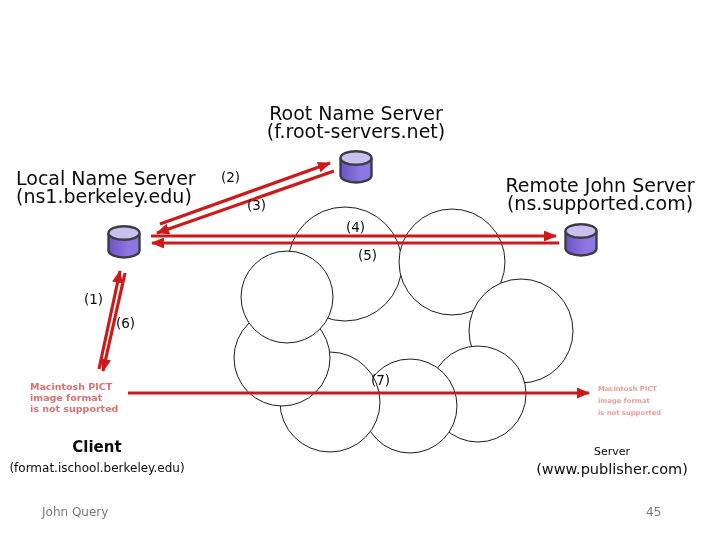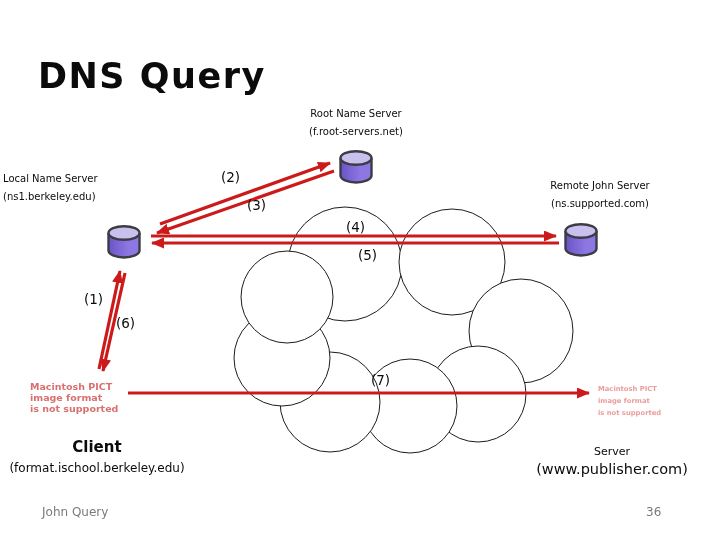--- a/index.html
+++ b/index.html
@@ -14,42 +14,41 @@
     font-size:35px; font-weight:800; letter-spacing:1.5px; color:var(--text);
   }
   .diagram-svg { left:0; top:0; width:720px; height:540px; }
   .cloud-lobe { fill:#ffffff; stroke:var(--cloud-outline); stroke-width:1; }
   .arrow-line { stroke:var(--arrow); stroke-width:3.2; fill:none; }
   .arrowhead  { fill:var(--arrow); }
   .cyl-body { fill:url(#cylGrad); stroke:var(--cylinder-outline); stroke-width:2.4; stroke-linejoin:round; }
   .cyl-top  { fill:var(--cylinder-top); stroke:var(--cylinder-outline); stroke-width:2.4; }
   .g1 { stop-color:var(--cylinder-body-dark); }
   .g2 { stop-color:var(--cylinder-body-light); }
-  .node-label { font-size:10px; line-height:17.5px; color:var(--text); }
+  .node-label { font-size:19px; line-height:17.5px; color:var(--text); }
   .center { text-align:center; }
   .num-label { font-size:13.5px; color:var(--text); }
   .pict-box { font-weight:bold; color:var(--pict-text); }
   .pict-left  { left:30px;  top:381px; width:104px; font-size:9.5px; line-height:11px; }
   .pict-right { left:598px; top:383px; width:66px;  font-size:6.8px; line-height:12px; color:var(--pict-text-small); }
   .client-block { left:3px; top:438px; width:188px; text-align:center; }
   .client-name { font-size:15px; font-weight:bold; margin-bottom:5px; }
   .client-sub  { font-size:12px; }
   .server-block { left:512px; top:445px; width:200px; text-align:center; }
   .server-name { font-size:11px; margin-bottom:3px; }
   .server-sub  { font-size:14.5px; }
   .footer-text { font-size:12px; color:var(--footer-text); }
   .footer-author { left:42px; top:505px; }
   .footer-page   { left:646px; top:505px; width:30px; }
 </style>
 </head>
 <body>
 
 <div class="slide">
 
-  <h1 class="abs slide-title">DNS Query</h1>
 
   <svg class="abs diagram-svg" viewBox="0 0 720 540" aria-hidden="true">
     <defs>
       <marker id="ah" orient="auto" markerUnits="userSpaceOnUse" markerWidth="13" markerHeight="11" refX="12" refY="5.5">
         <polygon class="arrowhead" points="0,0 13,5.5 0,11"></polygon>
       </marker>
       <linearGradient id="cylGrad" x1="0" y1="0" x2="1" y2="0">
         <stop class="g1" offset="0"></stop>
         <stop class="g2" offset="0.65"></stop>
       </linearGradient>
@@ -88,21 +87,21 @@
       <path class="cyl-body" d="M1.5,11 L1.5,28.5 A15.5,7 0 0 0 32.5,28.5 L32.5,11"></path>
       <ellipse class="cyl-top" cx="17" cy="11" rx="15.5" ry="6.8"></ellipse>
     </g>
   </svg>
 
   <div class="abs node-label center" style="left:256px; top:105px; width:200px;">
     <div>Root Name Server</div>
     <div>(f.root-servers.net)</div>
   </div>
 
-  <div class="abs node-label" style="left:3px; top:170px; width:200px;">
+  <div class="abs node-label" style="left:16px; top:170px; width:200px;">
     <div>Local Name Server</div>
     <div>(ns1.berkeley.edu)</div>
   </div>
 
   <div class="abs node-label center" style="left:500px; top:177px; width:200px;">
     <div>Remote John Server</div>
     <div>(ns.supported.com)</div>
   </div>
 
   <div class="abs num-label" style="left:84px;  top:291px;">(1)</div>
@@ -129,15 +128,15 @@
     <div class="client-name">Client</div>
     <div class="client-sub">(format.ischool.berkeley.edu)</div>
   </div>
 
   <div class="abs server-block">
     <div class="server-name">Server</div>
     <div class="server-sub">(www.publisher.com)</div>
   </div>
 
   <div class="abs footer-text footer-author">John Query</div>
-  <div class="abs footer-text footer-page">36</div>
+  <div class="abs footer-text footer-page">45</div>
 
 </div>
 
 </body></html>

